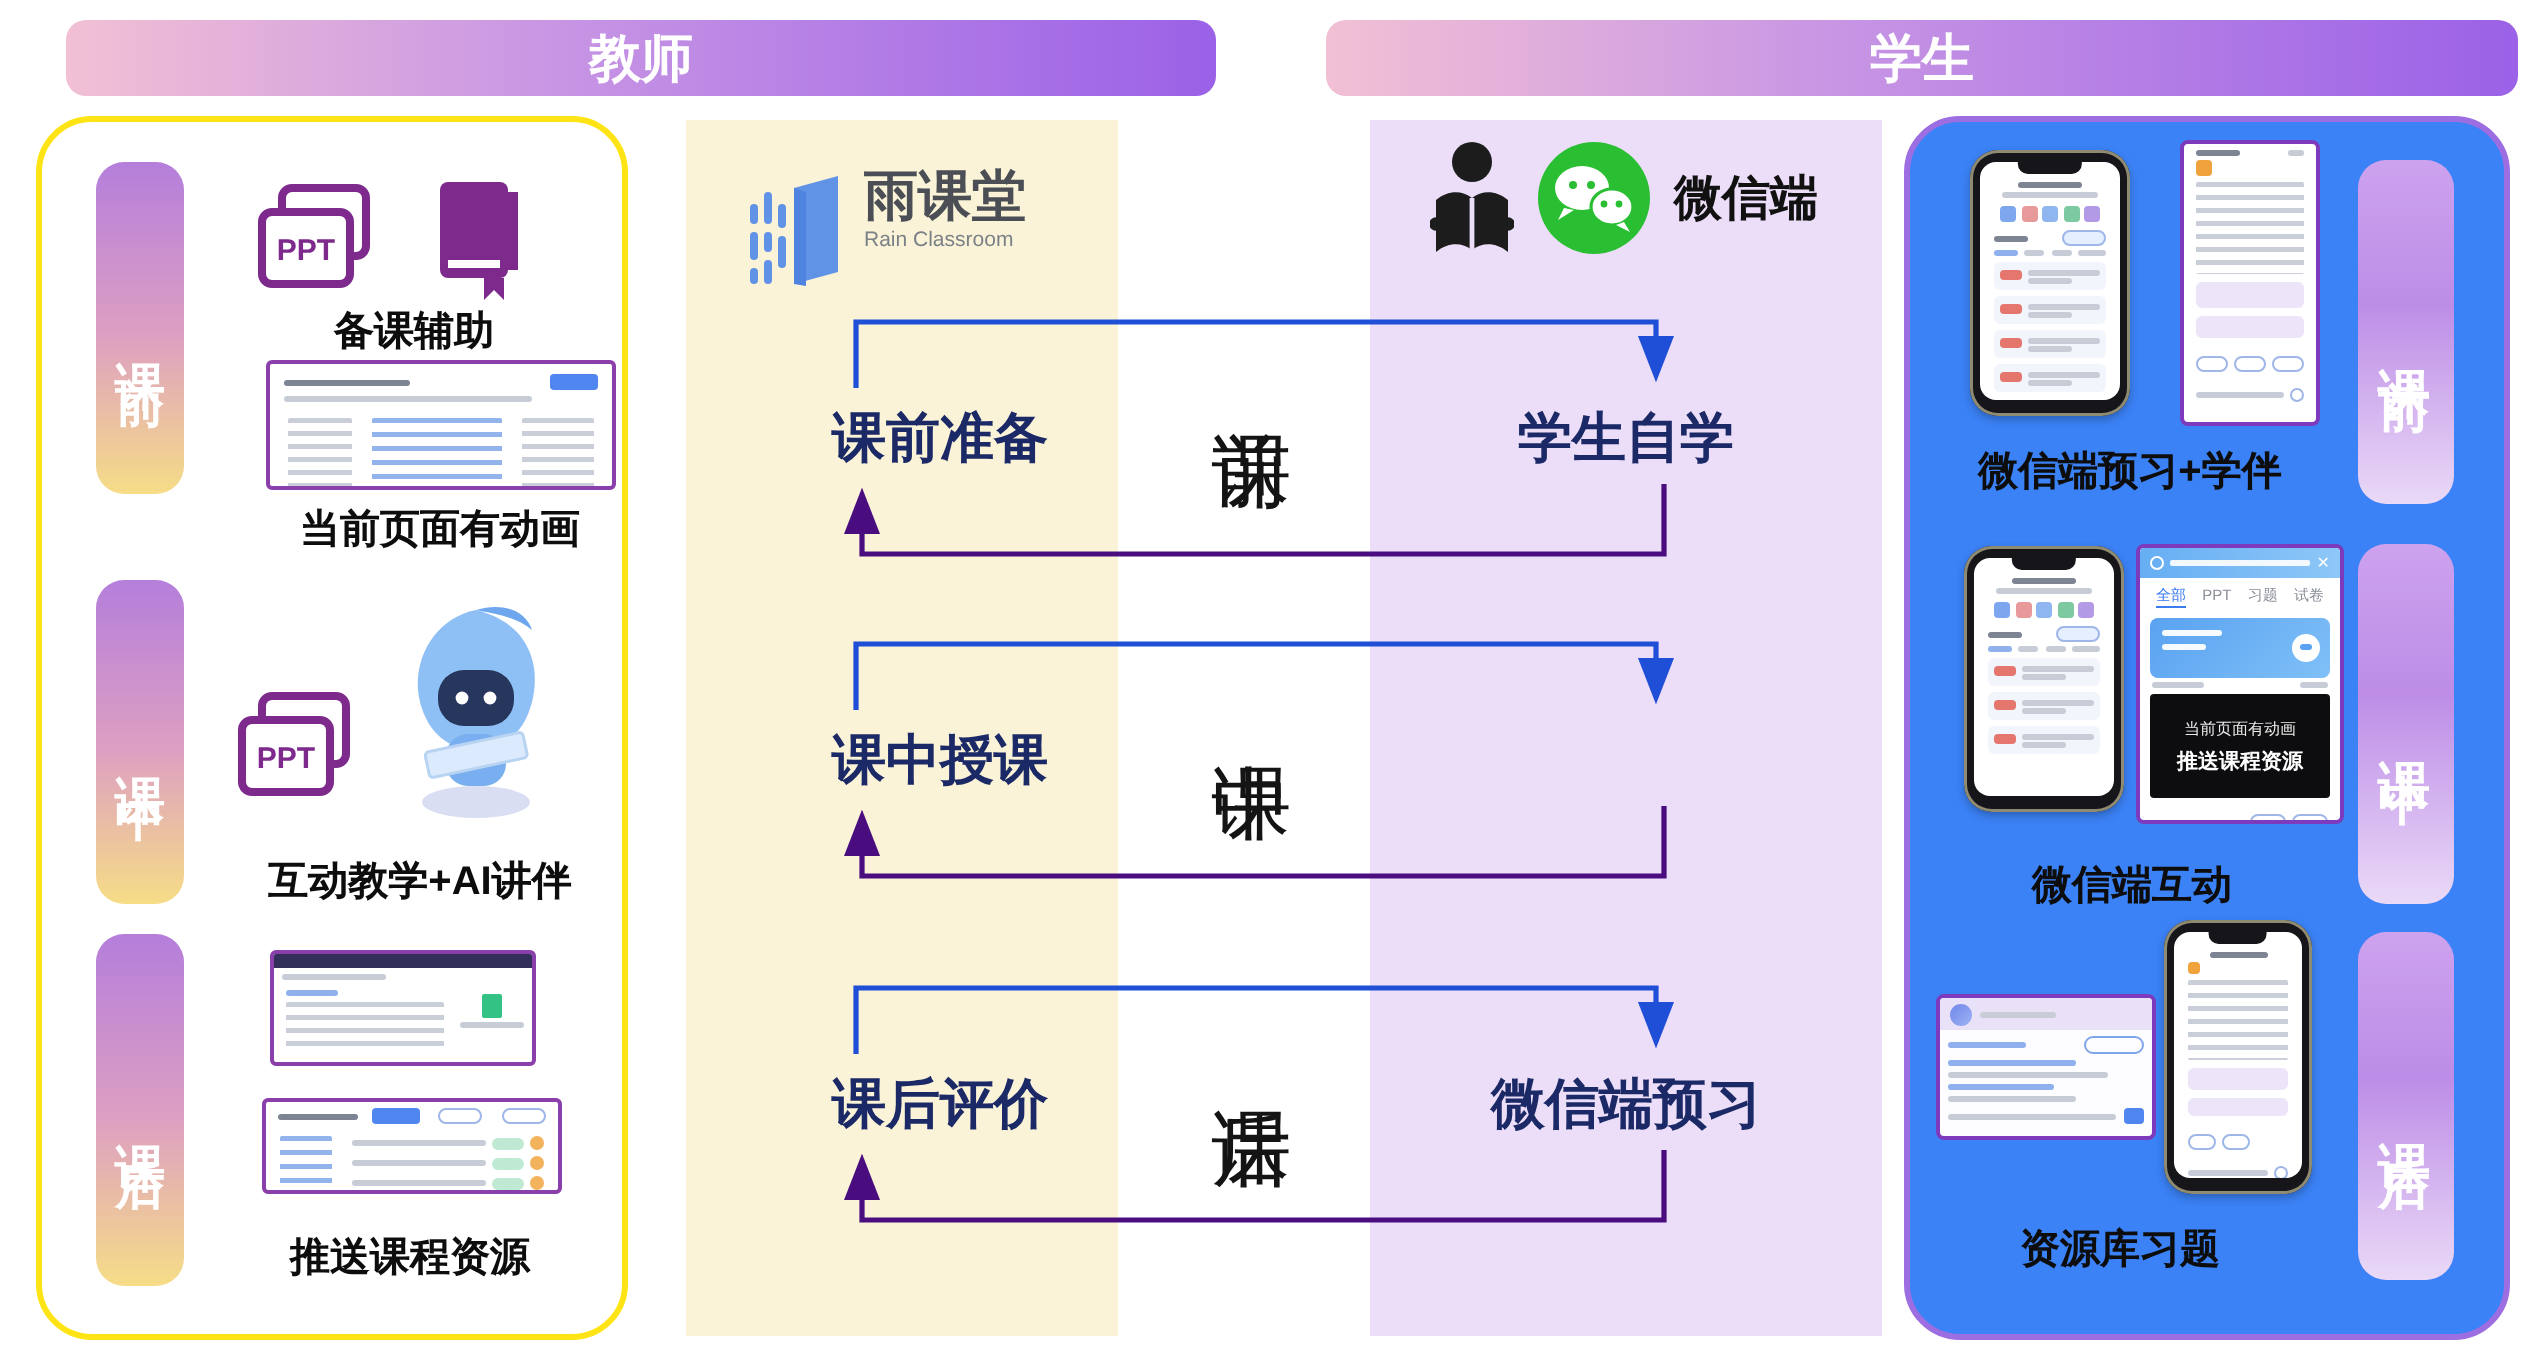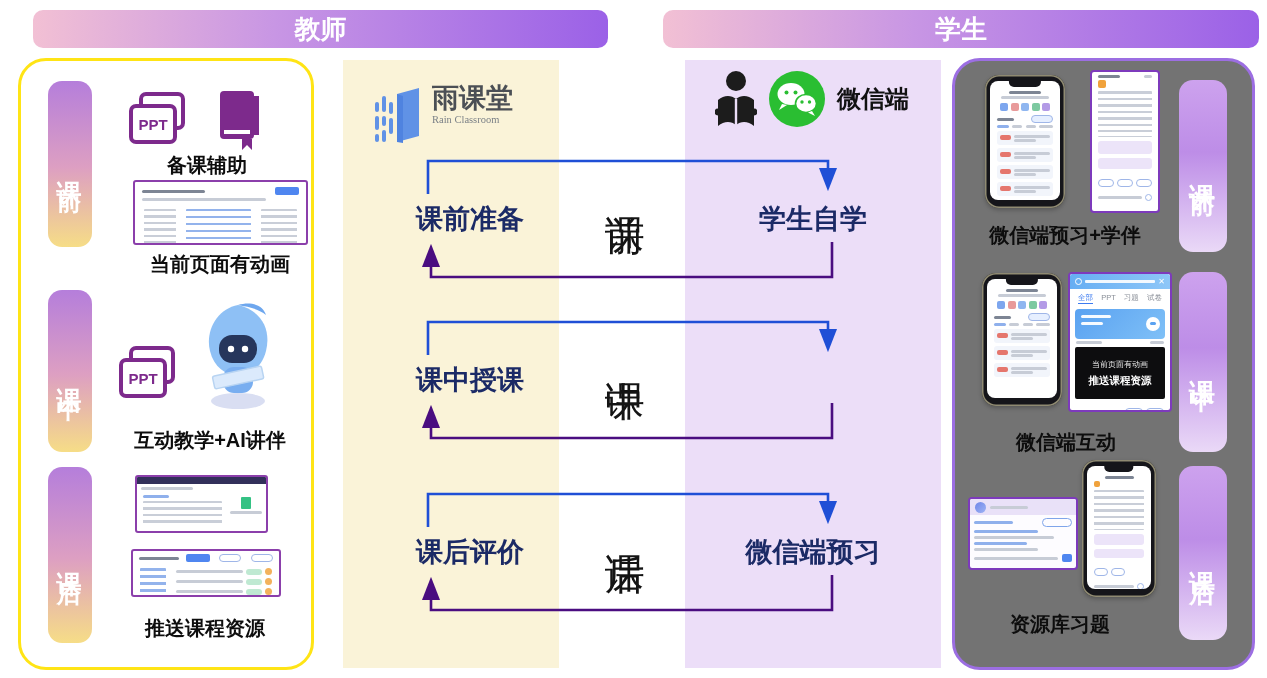--- a/index.html
+++ b/index.html
@@ -12,21 +12,21 @@
          background:linear-gradient(90deg,#f2c0d4 0%,#c896e4 42%,#9b61e7 100%);
          color:#fff; font-weight:700; font-size:26px;
          display:flex; align-items:center; justify-content:center; }
   .hdr.t { left:33px;  width:575px; }
   .hdr.s { left:663px; width:596px; }
 
   
   .tbox { position:absolute; left:18px;  top:58px; width:296px; height:612px;
           border:3px solid #ffe415; border-radius:28px; background:#fff; }
   .sbox { position:absolute; left:952px; top:58px; width:303px; height:612px;
-          border:3px solid #9c6ee2; border-radius:28px; background:#737373; }
+          border:3px solid #9c6ee2; border-radius:28px; background:#3b82f6; }
   .ypanel { position:absolute; left:343px; top:60px; width:216px; height:608px; background:#faf3d8; }
   .ppanel { position:absolute; left:685px; top:60px; width:256px; height:608px; background:#ecdef8; }
 
   
   .pill { position:absolute; border-radius:14px; color:#fff; font-weight:700;
           display:flex; align-items:center; justify-content:center;
           writing-mode:vertical-rl; text-orientation:upright; letter-spacing:7px; padding-top:7px; }
   .pill.l { left:27px; width:44px; font-size:25px;
             background:linear-gradient(180deg,#b57edb 0%,#dd9fc2 52%,#f6dd87 100%); }
   .pill.r { left:224px; width:48px; font-size:26px;
@@ -44,21 +44,21 @@
   .fl-t { left:385px; } .fl-s { left:728px; }
   .r1 { top:201px; } .r2 { top:362px; } .r3 { top:534px; }
   .stage-mid { position:absolute; left:601px; color:#141414; font-size:40px; line-height:1.18;
                writing-mode:vertical-rl; text-orientation:upright; }
   .sm1 { top:184px; } .sm2 { top:350px; } .sm3 { top:522px; }
 
   
   .arrows { position:absolute; left:0; top:0; pointer-events:none; }
 
   
-  .logo { position:absolute; left:32px; top:24px; display:flex; gap:9px; align-items:flex-start;font-family:Liberation Serif, serif; }
+  .logo { position:absolute; left:32px; top:24px; display:flex; gap:9px; align-items:flex-start; }
   .logo-name { font-size:27px; font-weight:700; color:#4b4f55; line-height:1.05; }
   .logo-sub  { font-size:10.5px; color:#7b8187; margin-top:2px; }
 
   
   .wxrow { position:absolute; left:30px; top:12px; display:flex; align-items:center; gap:12px; }
   .wxlabel { font-size:24px; font-weight:800; color:#111; }
 
   
   .abs { position:absolute; }
   .ln { height:3px; border-radius:1.5px; background:#c7ccd6; margin:3px 4px; }

